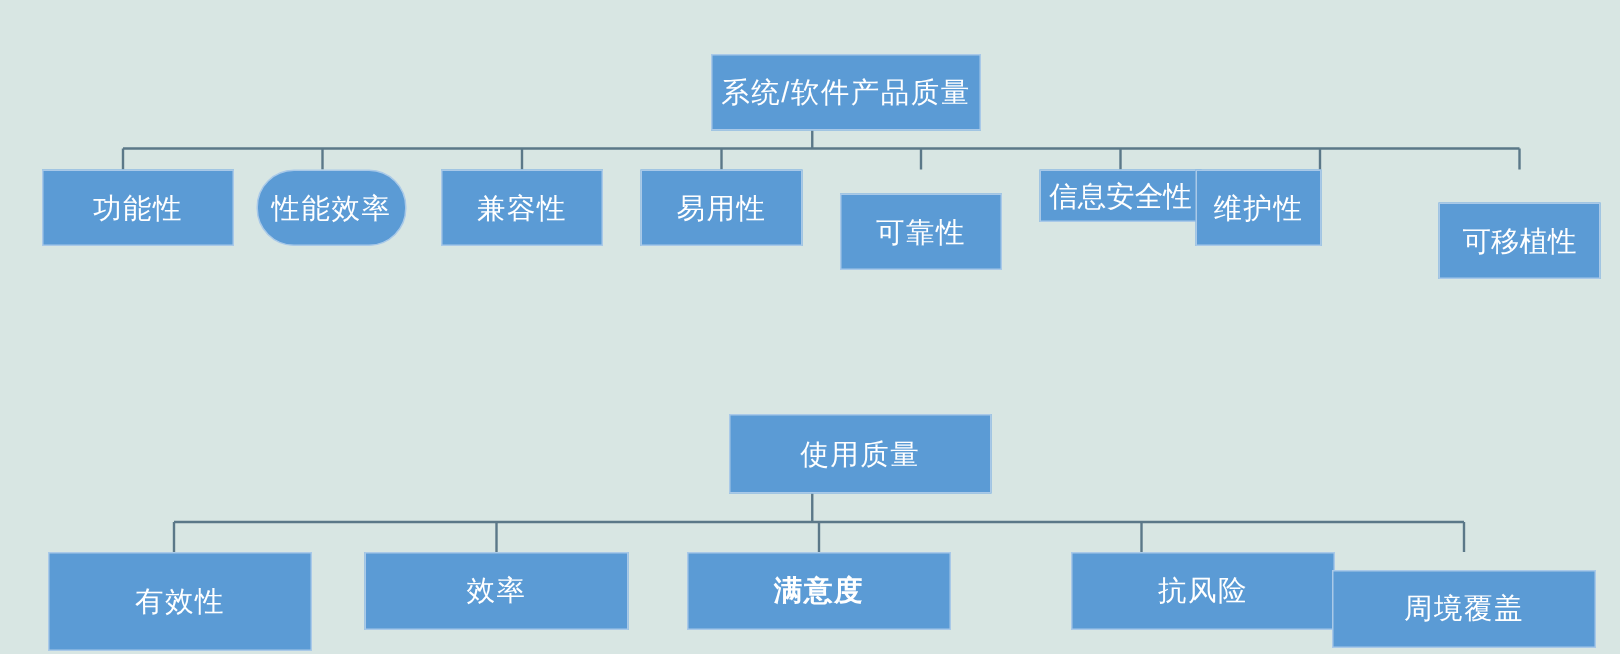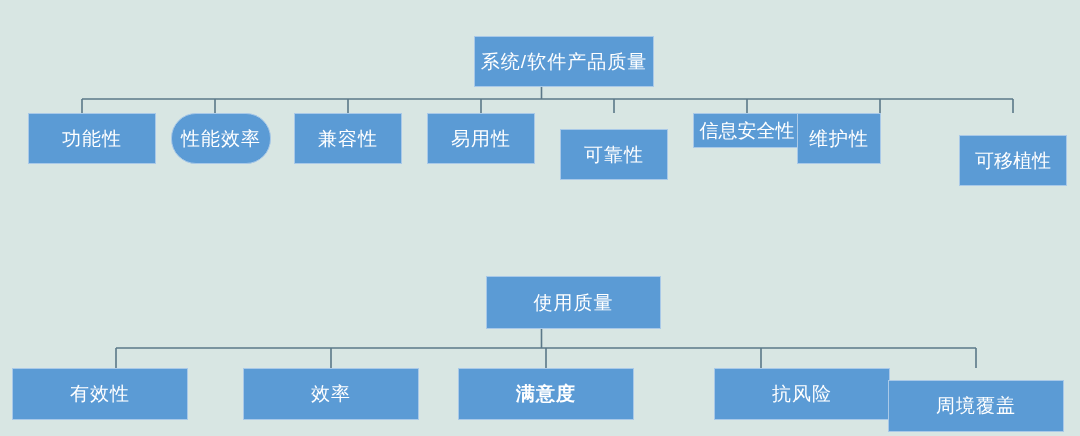--- a/index.html
+++ b/index.html
@@ -74,20 +74,20 @@
     <div class="node" style="left:427px; top:113px; width:108px; height:51px;">易用性</div>
     <div class="node" style="left:560px; top:129px; width:108px; height:51px;">可靠性</div>
     <div class="node" style="left:693px; top:113px; width:108px; height:35px; letter-spacing:0;">信息安全性</div>
     <div class="node" style="left:797px; top:113px; width:84px; height:51px;">维护性</div>
     <div class="node" style="left:959px; top:113px; width:108px; height:51px; letter-spacing:0;margin-top:22px;">可移植性</div>
   </div>
 
   <div>
     <div class="node" style="left:454px; top:276px; width:175px; height:53px;margin-left:32px;">使用质量</div>
 
-    <div class="node" style="left:12px;  top:368px; width:176px; height:52px;">有效性</div>
+    <div class="node" style="left:32px;  top:368px; width:176px; height:66px;">有效性</div>
     <div class="node" style="left:243px; top:368px; width:176px; height:52px;">效率</div>
     <div class="node" style="left:458px; top:368px; width:176px; height:52px;font-weight:bold;">满意度</div>
     <div class="node" style="left:673px; top:368px; width:176px; height:52px;margin-left:41px;">抗风险</div>
     <div class="node" style="left:888px; top:380px; width:176px; height:52px;">周境覆盖</div>
   </div>
 
 </div>
 
 </body></html>

